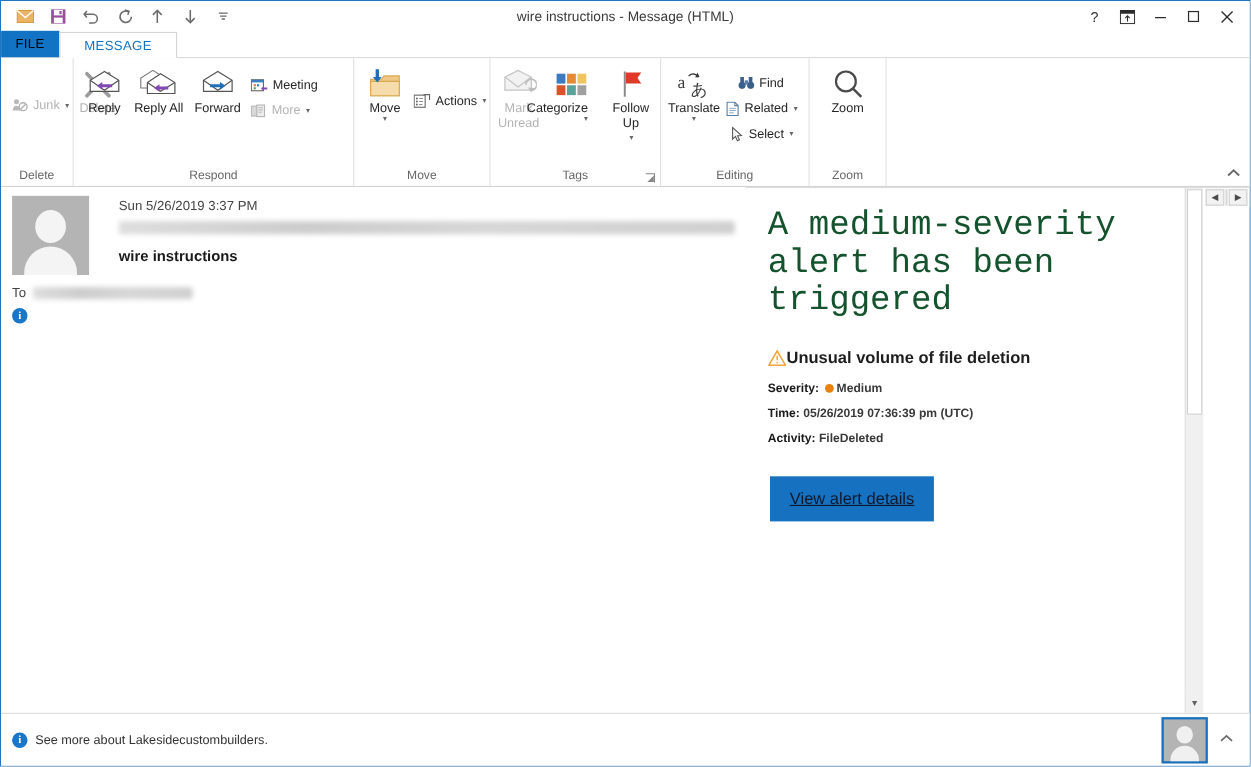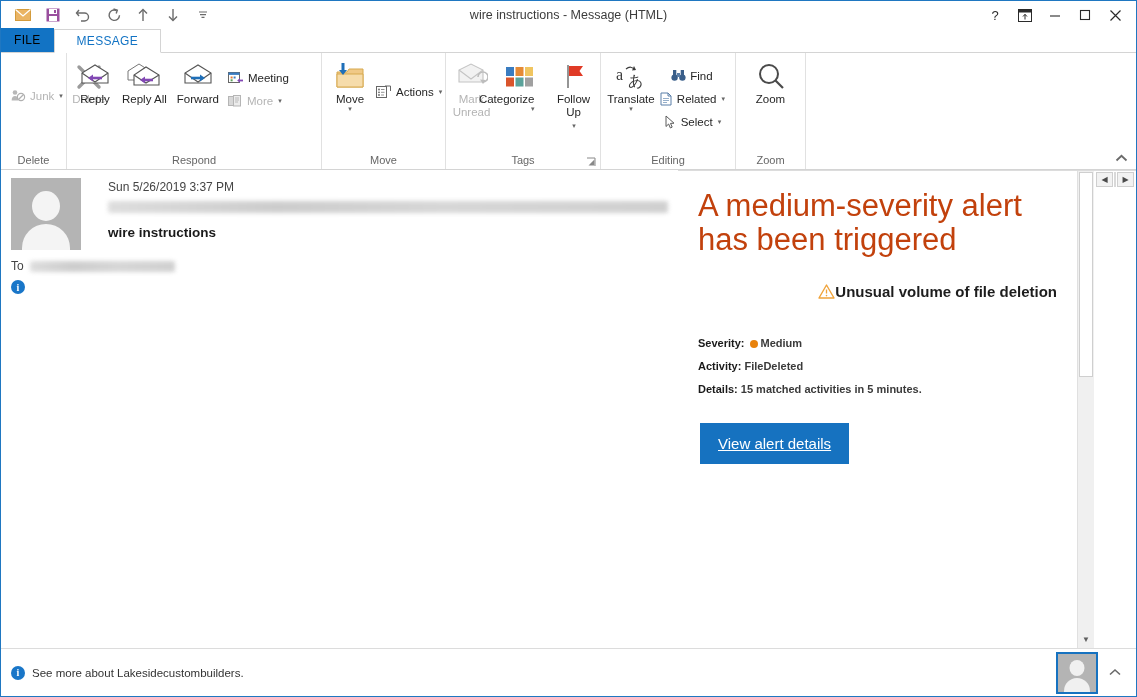--- a/index.html
+++ b/index.html
@@ -264,50 +264,50 @@
     overflow: hidden;
     background: #ffffff;
   }
   .bodyscroll {
     flex: 1;
     padding: 18px 20px 0 20px;
     overflow: hidden;
   }
   .alert-h1 {
     font-size: 31px;
-    color: #c2410c;
+    color: #14532d;
     font-weight: normal;
     margin: 0 0 26px 0;
     line-height: 1.1;
+    font-family: Liberation Mono, monospace;
   }
   .alert-sub {
     display: flex;
     align-items: center;
     gap: 0;
     font-size: 15px;
     font-weight: bold;
     color: #1d1d1d;
-    margin-bottom: 32px;
-    justify-content: flex-end;
+    margin-bottom: 8px;
   }
   .detail-list { font-size: 11px; color: #3a3a3a; line-height: 23px; font-weight: bold; }
   .detail-list b { color: #1a1a1a; }
   .sev-dot {
     display: inline-block;
     width: 8px; height: 8px;
     border-radius: 50%;
     background: #e8820c;
     margin: 0 3px 1px 2px;
     vertical-align: middle;
   }
   .cta {
     display: inline-block;
     margin: 22px 0 0 2px;
     background: #1672c0;
-    color: #ffffff;
+    color: #0f172a;
     font-size: 15px;
     padding: 12px 18px;
     text-decoration: underline;
   }
   .signoff {
     margin-top: 26px;
     font-size: 14.5px;
     color: #3a3a3a;
     line-height: 23px;
   }
@@ -775,26 +775,26 @@
           </span>
           <span>Unusual volume of file deletion</span>
         </div>
 
         <div class="detail-list">
           <div>
             <b>Severity:</b>
             <span class="sev-dot"></span><span>Medium</span>
           </div>
           <div>
+            <b>Time:</b>
+            <span>05/26/2019 07:36:39 pm (UTC)</span>
+          </div>
+          <div>
             <b>Activity:</b>
             <span>FileDeleted</span>
-          </div>
-          <div>
-            <b>Details:</b>
-            <span>15 matched activities in 5 minutes.</span>
           </div>
         </div>
 
         <a class="cta" href="#">View alert details</a>
 
       </div>
 
       <div class="vscroll">
         <div class="vthumb"></div>
         <div class="vspacer"></div>

